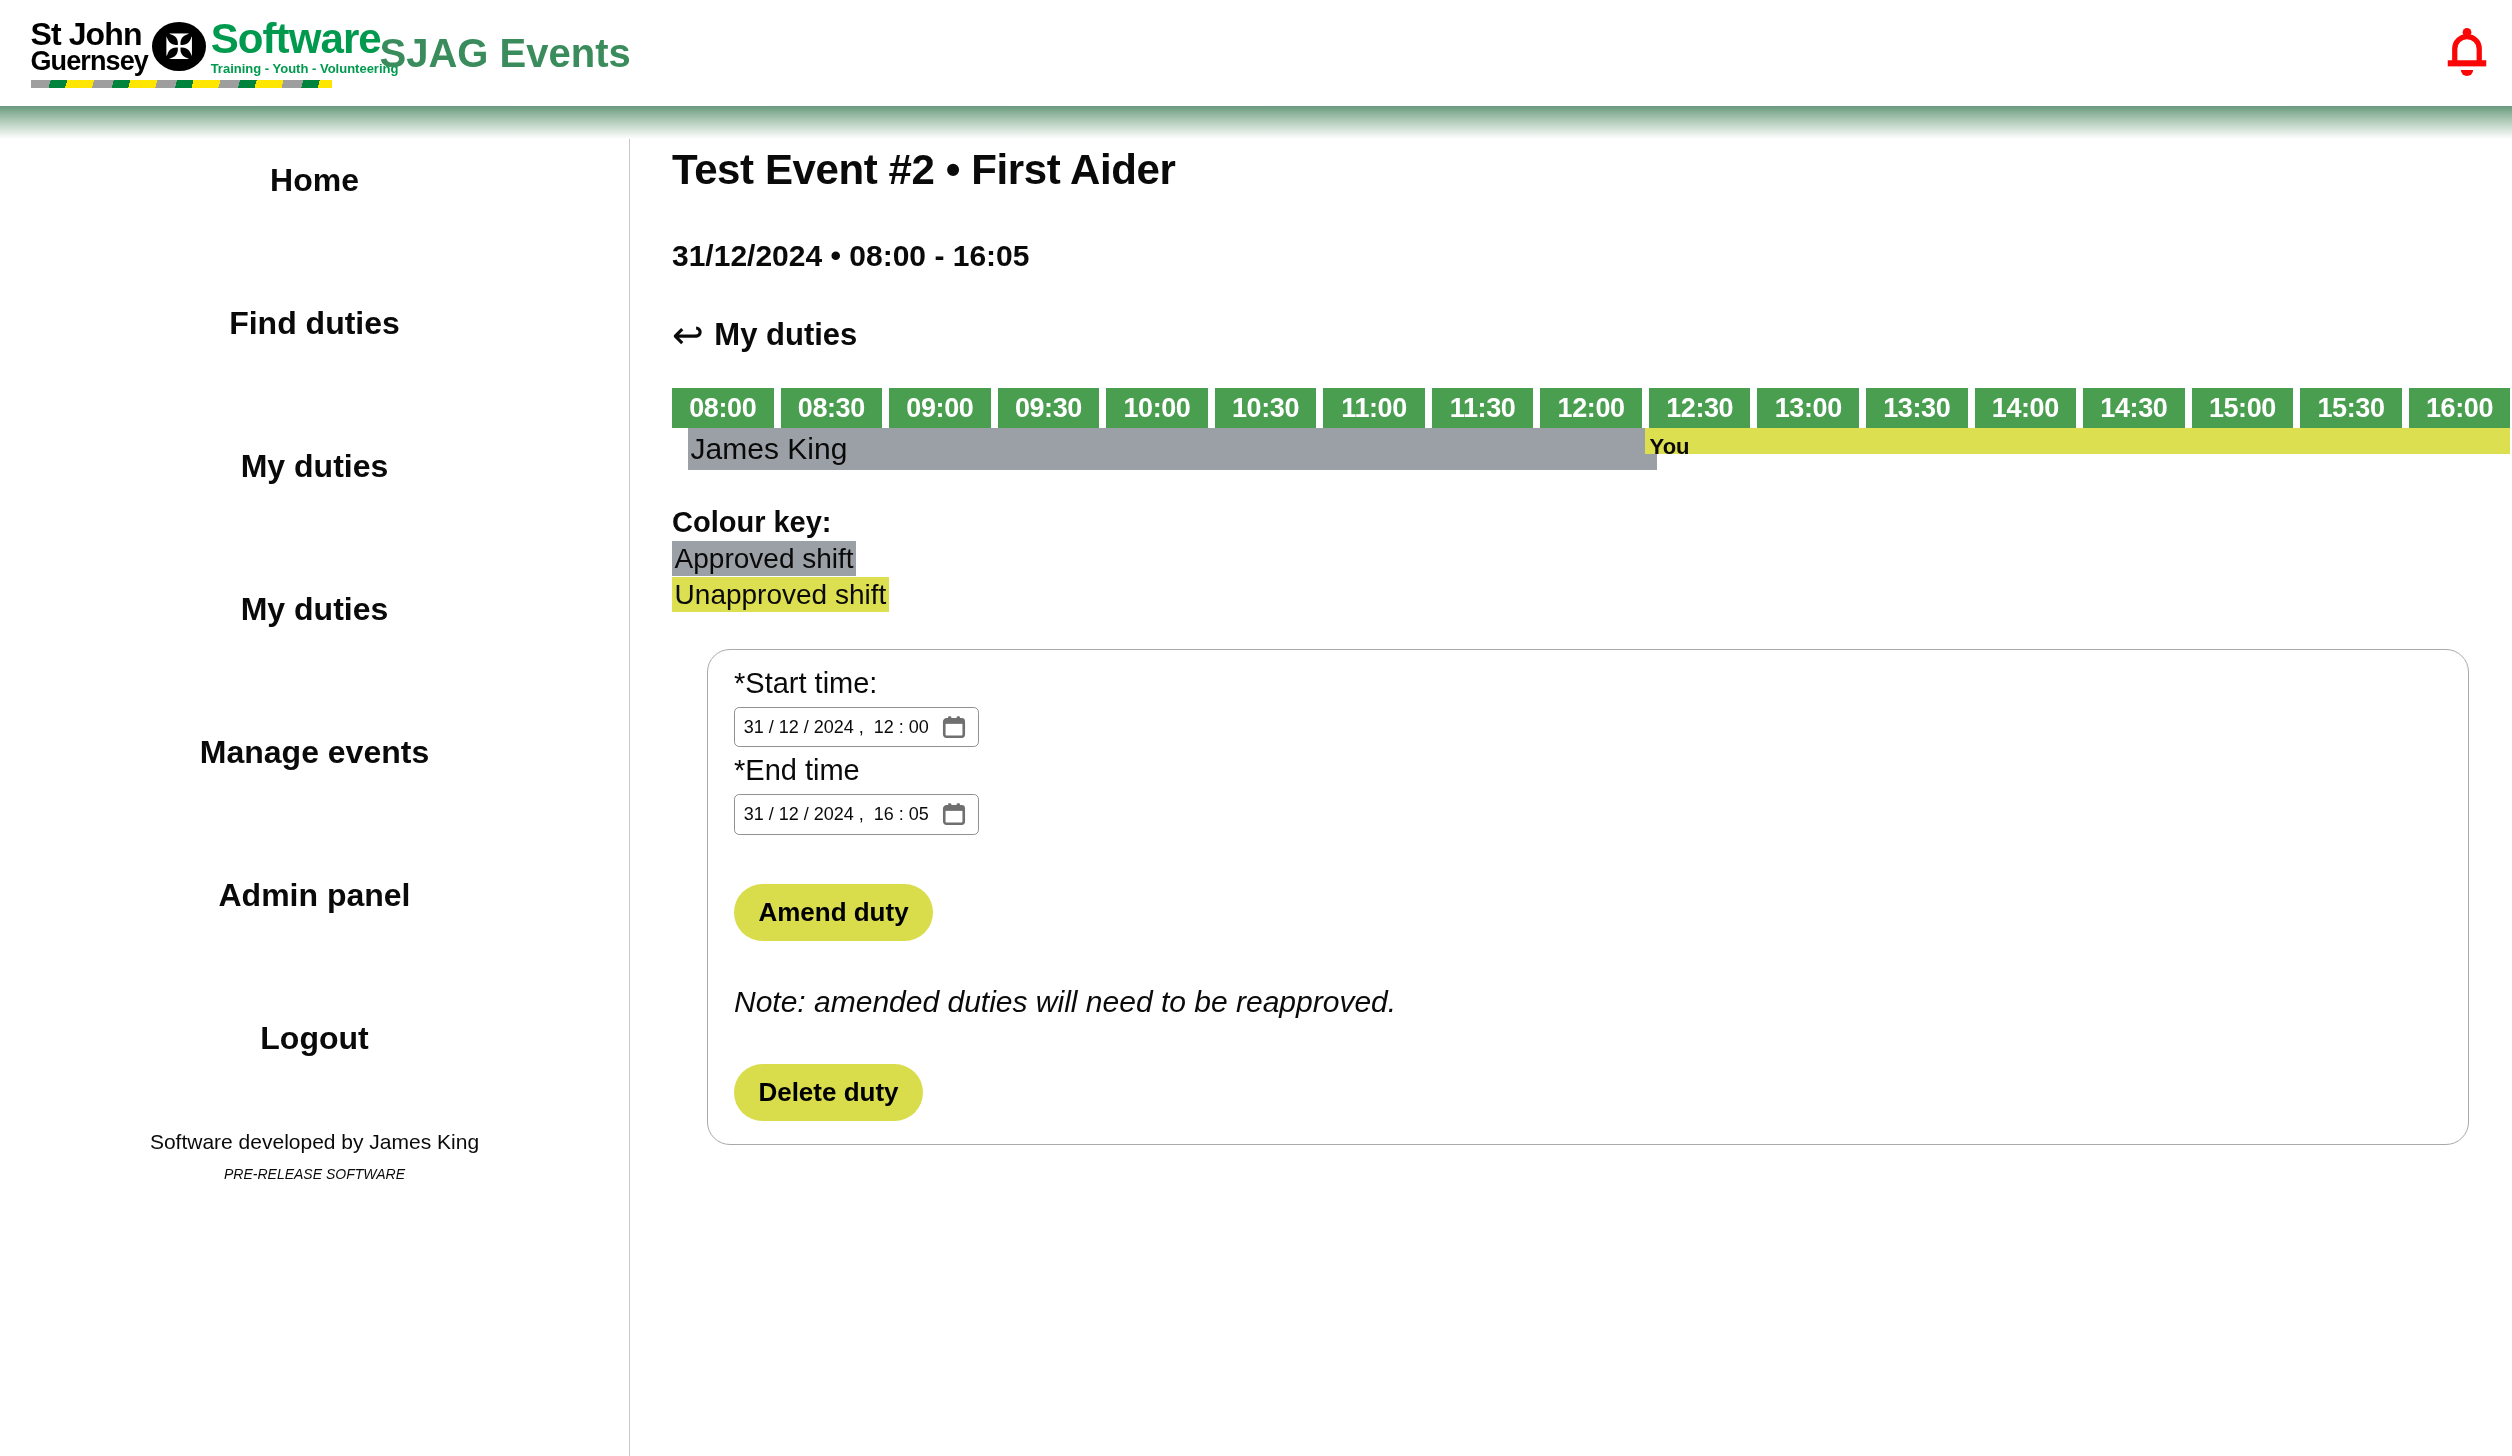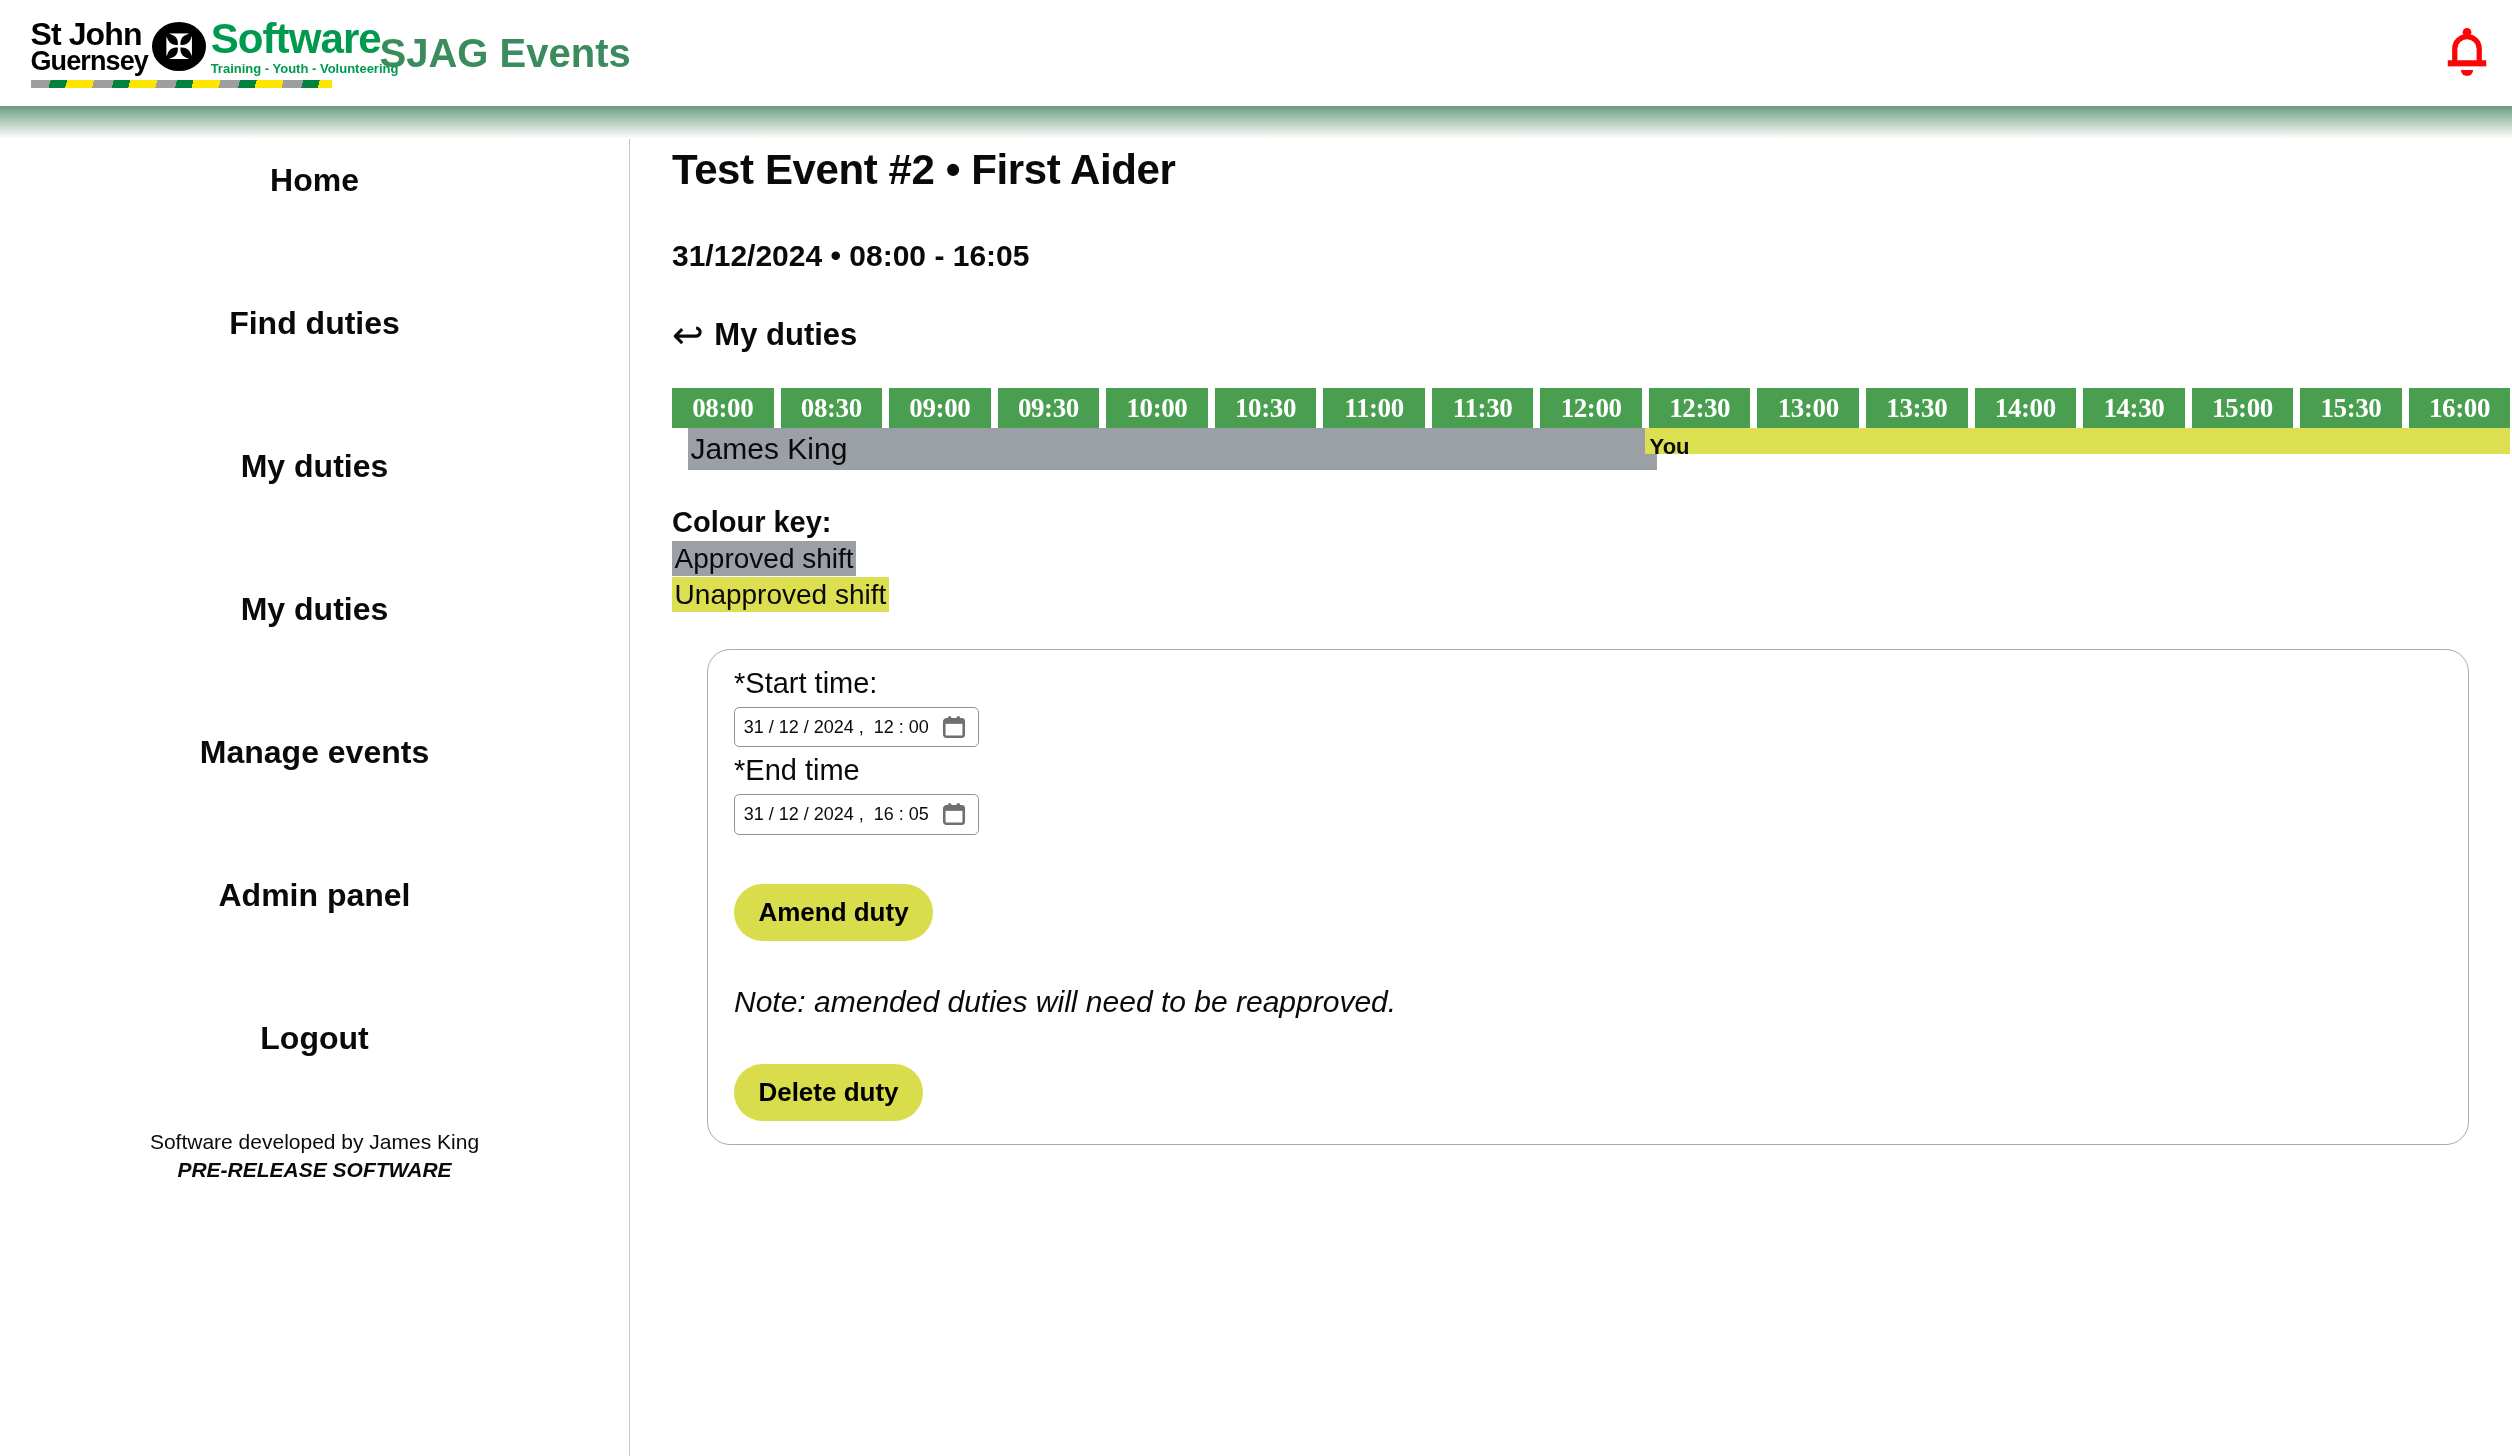--- a/index.html
+++ b/index.html
@@ -22,32 +22,32 @@
 
   
   .gradient-strip { position:absolute; top:106px; left:0; width:100%; height:33px; background:linear-gradient(180deg, #699a7d 0%, #a9c6b2 40%, #ffffff 100%); z-index:5; pointer-events:none; }
 
   
   .layout { display:flex; height:1350px; position:relative; }
   .sidebar { width:630px; border-right:1.7px solid #c8c8c8; display:flex; flex-direction:column; align-items:center; padding-top:55px; flex:0 0 auto; }
   .side-item { font-size:32px; font-weight:700; height:39px; line-height:39px; margin-bottom:104px; cursor:pointer; white-space:nowrap;text-align:center; }
   .side-footer { margin-top:-32px; text-align:center; }
   .side-footer-line1 { font-size:21px; font-weight:500; }
-  .side-footer-line2 { font-size:21px; font-weight:700; font-style:italic; margin-top:4px; }
+  .side-footer-line2 { font-size:14px; font-weight:400; font-style:italic; margin-top:12px; }
 
   .main { flex:1 1 auto; padding:0 1.7px 0 42px; position:relative; }
   .page-title { margin-top:40px; font-size:42px; font-weight:700; letter-spacing:-0.4px; }
   .page-subtitle { margin-top:45px; font-size:30px; font-weight:700; }
   .back-link { margin-top:44px; display:flex; align-items:center; cursor:pointer; width:fit-content; }
   .back-arrow { font-size:38px; font-weight:400; line-height:31px; margin-right:10.5px; }
   .back-label { font-size:31px; font-weight:700; }
 
   
   .timeline { margin-top:35px; width:100%; }
-  .tl-header { display:grid; grid-template-columns:repeat(17, 1fr); gap:7px; background:#ffffff;font-family:Liberation Serif, serif; }
+  .tl-header { display:grid; grid-template-columns:repeat(17, 1fr); gap:7px; background:#ffffff; }
   .tl-cell { background:#4a9e50; color:#ffffff; font-weight:700; font-size:27px; height:40px; line-height:40px; text-align:center; letter-spacing:-0.4px; }
   .tl-row { position:relative; height:42px; width:100%; }
   .tl-seg-approved { position:absolute; left:16px; top:0; height:42px; width:calc(52.941% - 4.4px); background:#9ba0a6; font-size:30px; font-weight:500; line-height:42px; padding-left:2.6px; white-space:nowrap; overflow:visible; }
   .tl-seg-unapproved { position:absolute; left:52.941%; right:0; top:0; height:26px; background:#dcdf4f; font-size:22px; font-weight:700; line-height:38px; padding-left:4.4px; }
 
   
   .colour-key { margin-top:35px; }
   .ck-heading { font-size:29px; font-weight:700; line-height:35px; }
   .ck-item { display:block; width:fit-content; font-size:28px; line-height:35px; padding:0 2.6px; margin-top:0.9px; }
   .ck-approved { background:#9ba0a6; }

